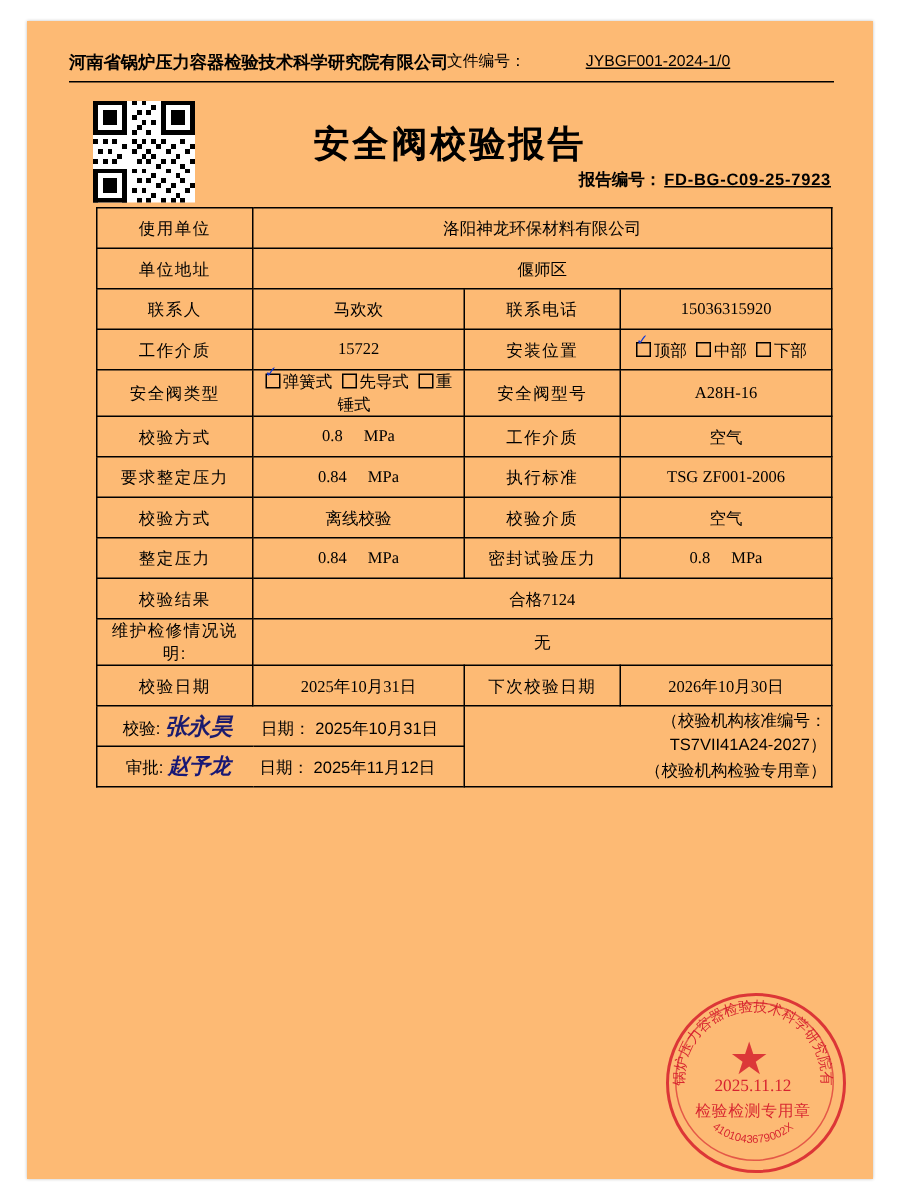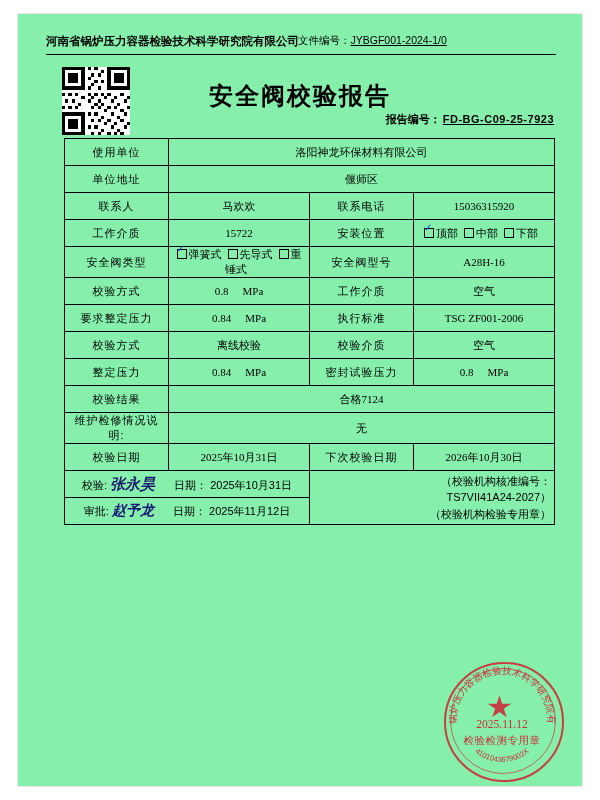--- a/index.html
+++ b/index.html
@@ -16,21 +16,21 @@
     height: 800px;
     background: #fff;
     overflow: hidden;
   }
   .sheet {
     position: absolute;
     left: 18px;
     top: 14px;
     width: 564px;
     height: 772px;
-    background: #86efac;
+    background: #fdba74;
     box-shadow: 0 0 2px rgba(0,0,0,0.25);
   }
   
   .hdr {
     position: absolute;
     left: 28px;
     top: 14px;
     width: 510px;
     height: 26px;
     border-bottom: 1px solid #000;
@@ -44,20 +44,21 @@
     white-space: nowrap;
   }
   .hdr-doc {
     position: absolute;
     left: 252px;
     font-size: 10.5px;
     white-space: nowrap;
   }
   .hdr-doc .num {
     text-decoration: underline;
+    margin-left: 40px;
   }
   
   .qr {
     position: absolute;
     left: 44px;
     top: 53px;
     width: 68px;
     height: 68px;
   }
   .qr svg { display:block; }

